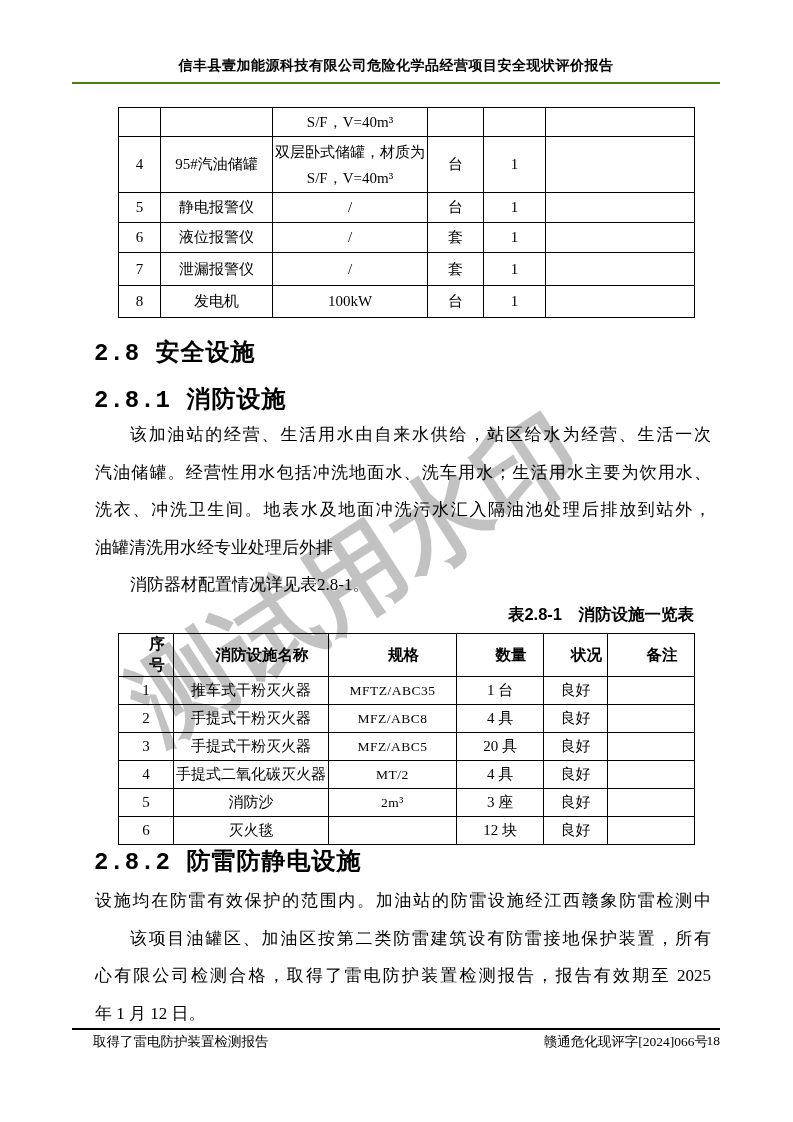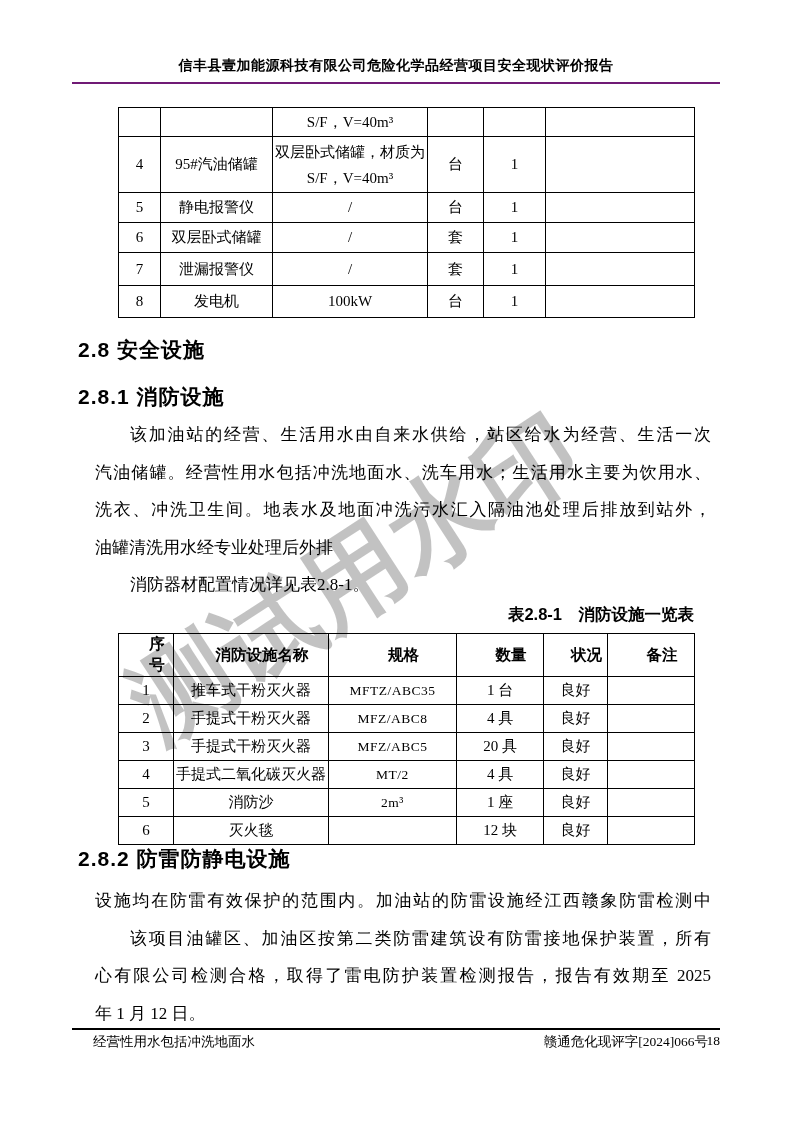--- a/index.html
+++ b/index.html
@@ -26,21 +26,21 @@
     white-space: nowrap;
     z-index: 5;
     pointer-events: none;
   }
 
   
   .doc-header {
     position: absolute; top: 57px; left: 72px; width: 648px;
     text-align: center;
     padding-bottom: 7px;
-    border-bottom: 2px solid #701a75;
+    border-bottom: 2px solid #4d7c0f;
     font-family: "Liberation Sans", "DejaVu Sans", sans-serif;
     font-weight: 600;
     font-size: 14px;
     letter-spacing: 0.5px;
   }
 
   
   table { border-collapse: collapse; table-layout: fixed; }
   td, th {
     border: 1px solid #000;
@@ -66,24 +66,24 @@
     font-family: "Liberation Sans", "DejaVu Sans", sans-serif;
     font-weight: bold;
     font-size: 15.5px;
     padding-left: 24px;
   }
   .fire-table td { font-family: "Liberation Serif", serif; }
   .spec-cell { font-size: 13.5px; letter-spacing: 0.5px; }
 
   
   .h-sec {
-    position: absolute; left: 78px;
-    font-family: Liberation Sans, sans-serif;
-    font-weight: bold;
-    font-size: 21px;
+    position: absolute; left: 94px;
+    font-family: Liberation Mono, monospace;
+    font-weight: bold;
+    font-size: 24px;
     letter-spacing: 1px;
   }
   #h28   { top: 336px; }
   #h281  { top: 383px; }
   #h282  { top: 845px; }
 
   
   .para {
     position: absolute; left: 95px; width: 616px;
     font-size: 17px;
@@ -149,21 +149,21 @@
       <tr style="height:30px">
         <td>5</td>
         <td>静电报警仪</td>
         <td>/</td>
         <td>台</td>
         <td>1</td>
         <td></td>
       </tr>
       <tr style="height:30px">
         <td>6</td>
-        <td>双层卧式储罐</td>
+        <td>液位报警仪</td>
         <td>/</td>
         <td>套</td>
         <td>1</td>
         <td></td>
       </tr>
       <tr style="height:33px">
         <td>7</td>
         <td>泄漏报警仪</td>
         <td>/</td>
         <td>套</td>
@@ -244,21 +244,21 @@
         <td>手提式二氧化碳灭火器</td>
         <td class="spec-cell">MT/2</td>
         <td>4 具</td>
         <td>良好</td>
         <td></td>
       </tr>
       <tr style="height:28px">
         <td>5</td>
         <td>消防沙</td>
         <td class="spec-cell">2m³</td>
-        <td>1 座</td>
+        <td>3 座</td>
         <td>良好</td>
         <td></td>
       </tr>
       <tr style="height:28px">
         <td>6</td>
         <td>灭火毯</td>
         <td class="spec-cell"></td>
         <td>12 块</td>
         <td>良好</td>
         <td></td>
@@ -270,18 +270,18 @@
 
   <div class="para" id="para2">
     <div class="pline">设施均在防雷有效保护的范围内。加油站的防雷设施经江西赣象防雷检测中</div>
     <div class="pline indent">该项目油罐区、加油区按第二类防雷建筑设有防雷接地保护装置，所有</div>
     <div class="pline">心有限公司检测合格，取得了雷电防护装置检测报告，报告有效期至 2025</div>
     <div class="pline short">年 1 月 12 日。</div>
   </div>
 
   <div class="doc-footer-line"></div>
   <div class="doc-footer">
-    <span class="f-left">经营性用水包括冲洗地面水</span>
+    <span class="f-left">取得了雷电防护装置检测报告</span>
     <span class="f-page">18</span>
     <span class="f-right">赣通危化现评字[2024]066号</span>
   </div>
 
 </div>
 
 </body></html>

